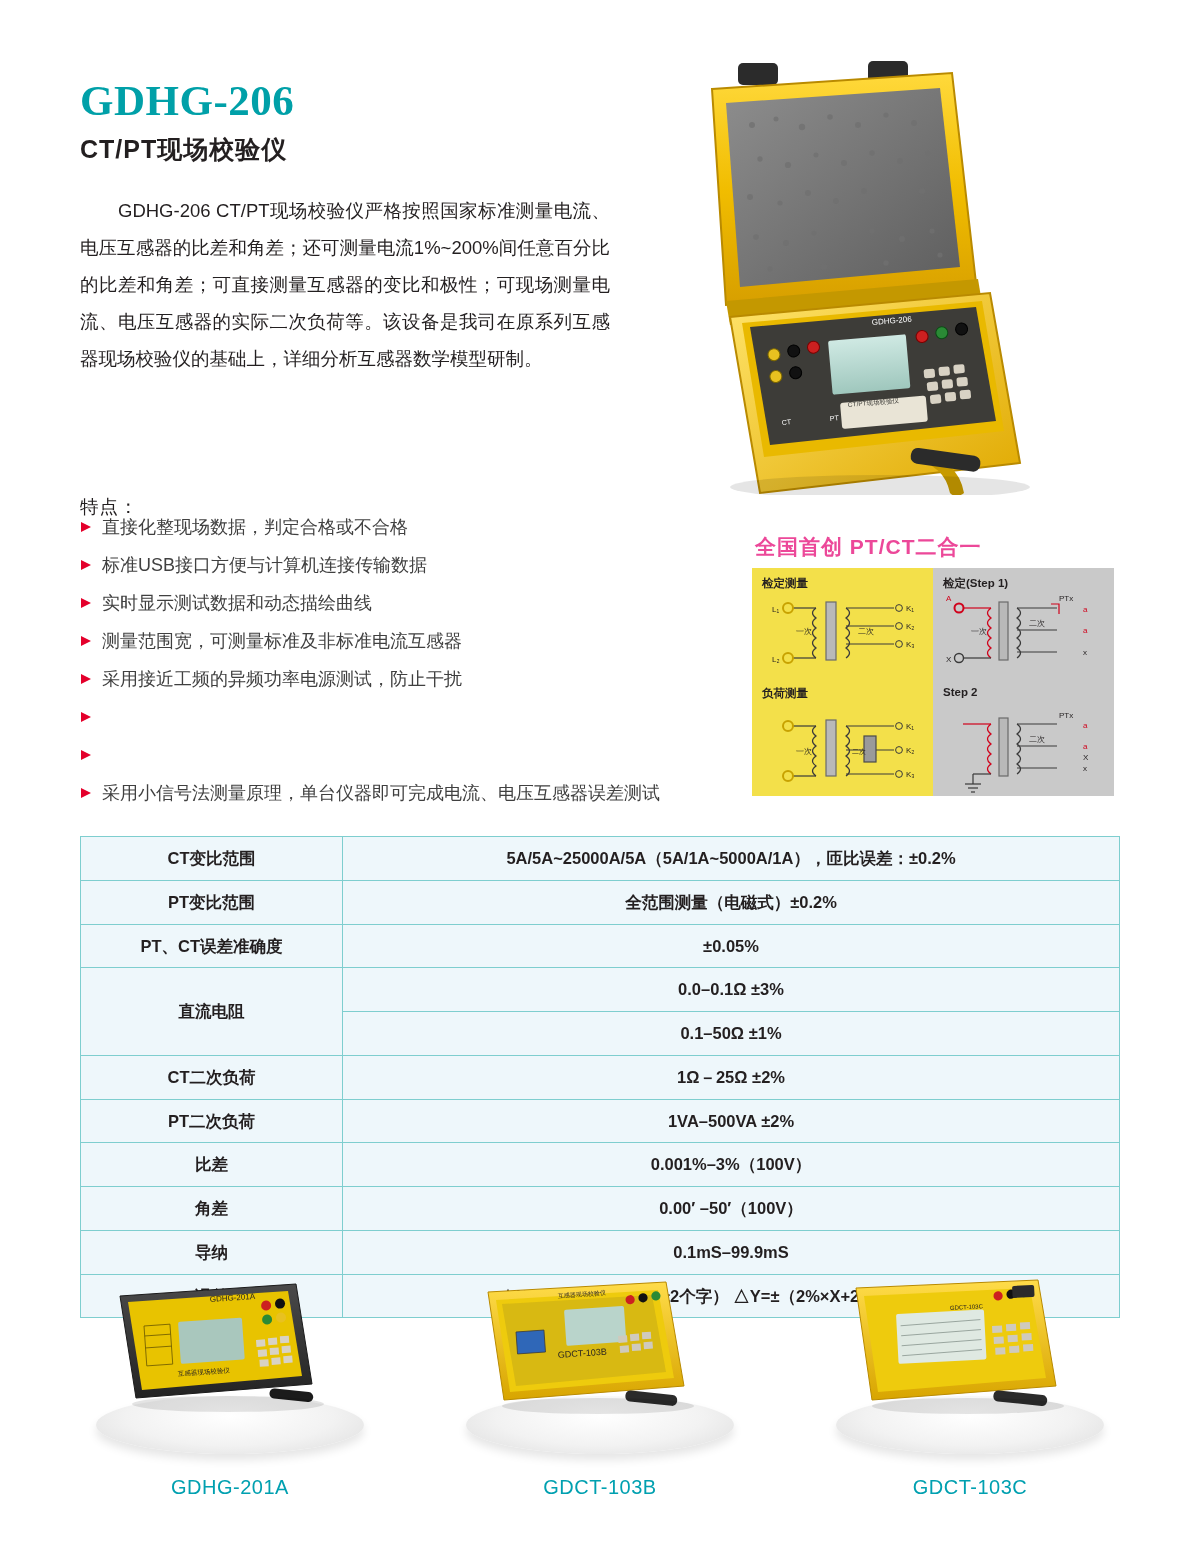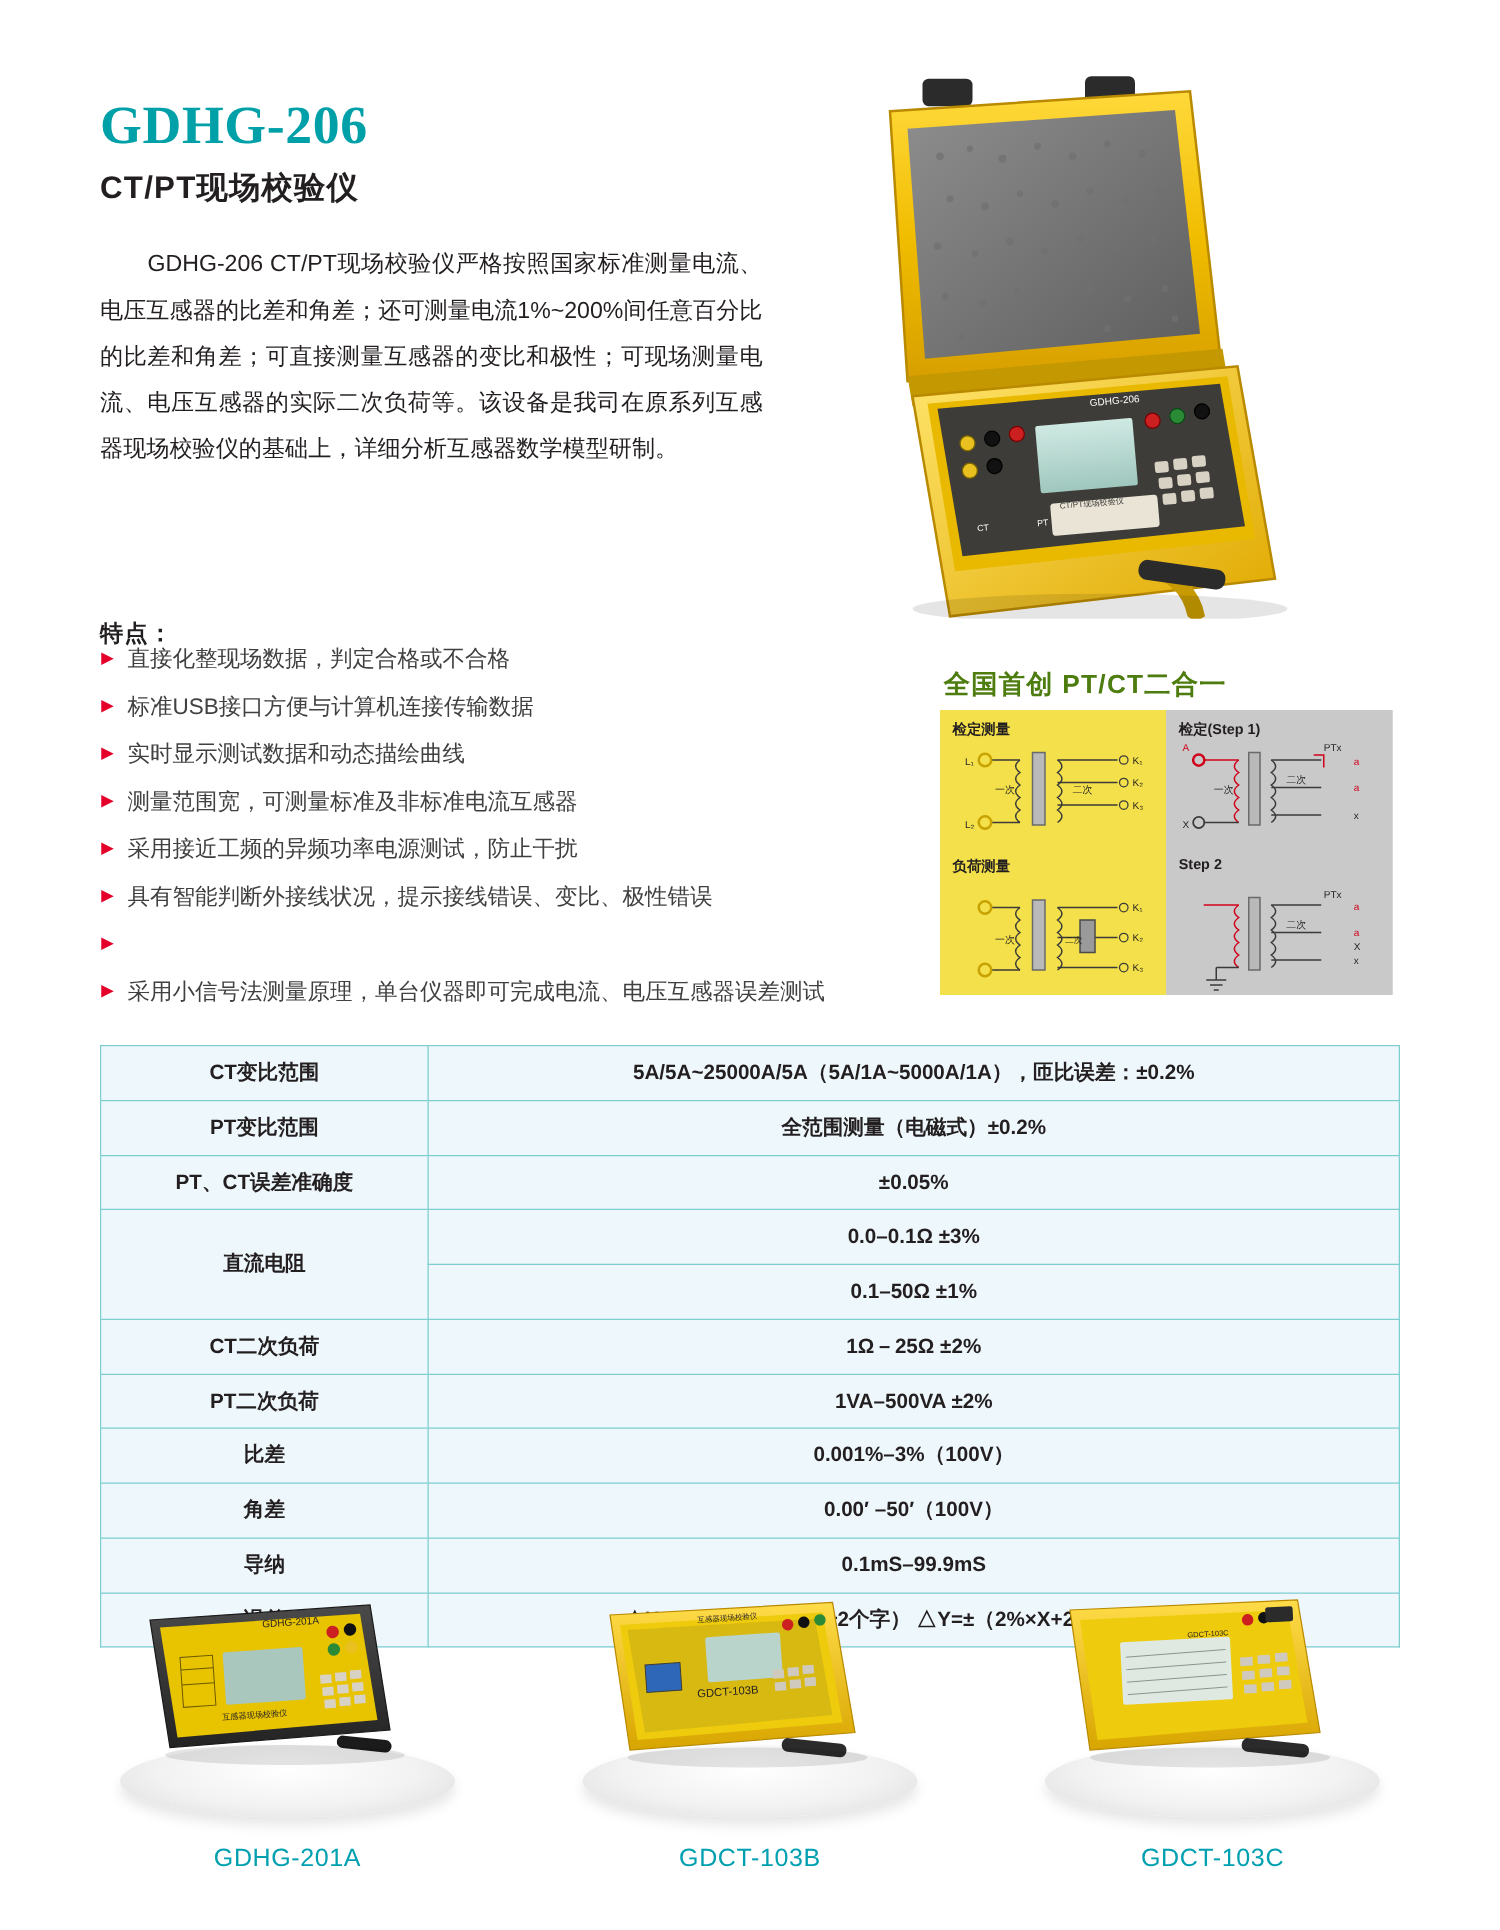--- a/index.html
+++ b/index.html
@@ -53,21 +53,21 @@
     text-indent: 38px;
     color: #231f20;
   }
 
   
   .features-label {
     position: absolute;
     left: 80px;
     top: 494px;
     font-size: 18.5px;
-    font-weight: bold;
+    font-weight: normal;
     letter-spacing: 1px;
   }
   .features {
     position: absolute;
     left: 80px;
     top: 515px;
     width: 620px;
   }
   .feature {
     display: flex;
@@ -96,21 +96,21 @@
     height: 440px;
   }
 
   
   .promo-title {
     position: absolute;
     left: 755px;
     top: 533px;
     font-size: 21px;
     font-weight: bold;
-    color: #4d7c0f;
+    color: #ec4899;
     letter-spacing: 1px;
   }
   .promo-box {
     position: absolute;
     left: 752px;
     top: 568px;
     width: 362px;
     height: 228px;
     background: #c9c9c9;
     display: flex;
@@ -361,21 +361,20 @@
           </svg>
       </span>
       <span class="feature-text">采用接近工频的异频功率电源测试，防止干扰</span>
     </div>
     <div class="feature">
       <span class="bullet">
         <svg width="12" height="12" viewBox="0 0 12 12">
             <polygon points="1,1 11,6 1,11" fill="#e4002b"></polygon>
           </svg>
       </span>
-      <span class="feature-text">具有智能判断外接线状况，提示接线错误、变比、极性错误</span>
     </div>
     <div class="feature">
       <span class="bullet">
         <svg width="12" height="12" viewBox="0 0 12 12">
             <polygon points="1,1 11,6 1,11" fill="#e4002b"></polygon>
           </svg>
       </span>
     </div>
     <div class="feature">
       <span class="bullet">

